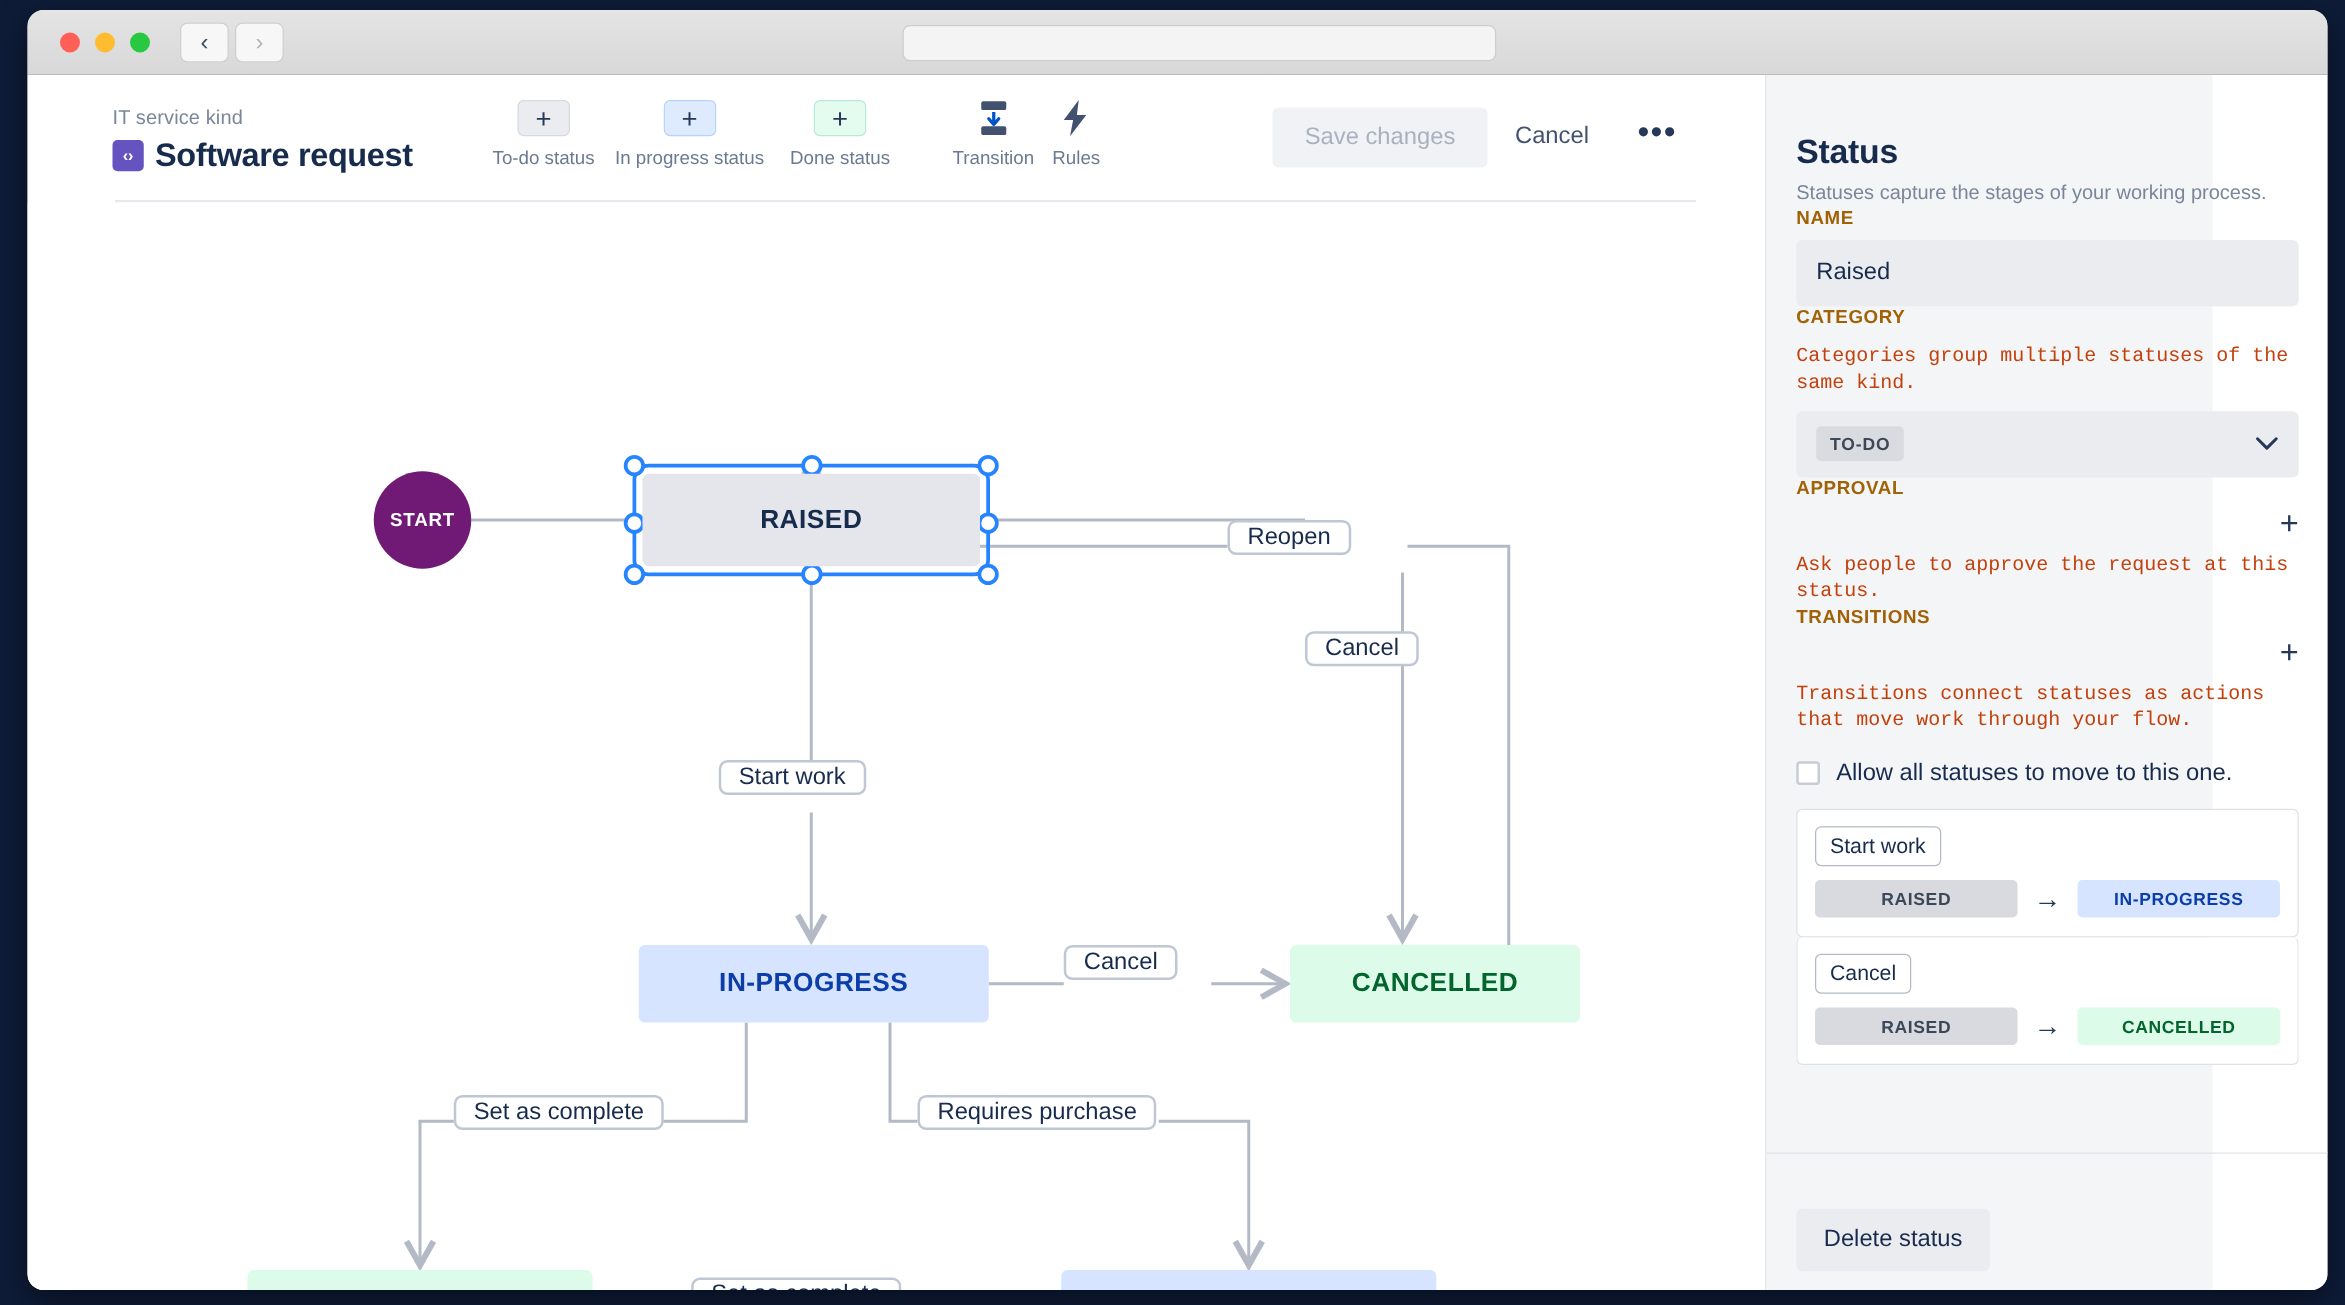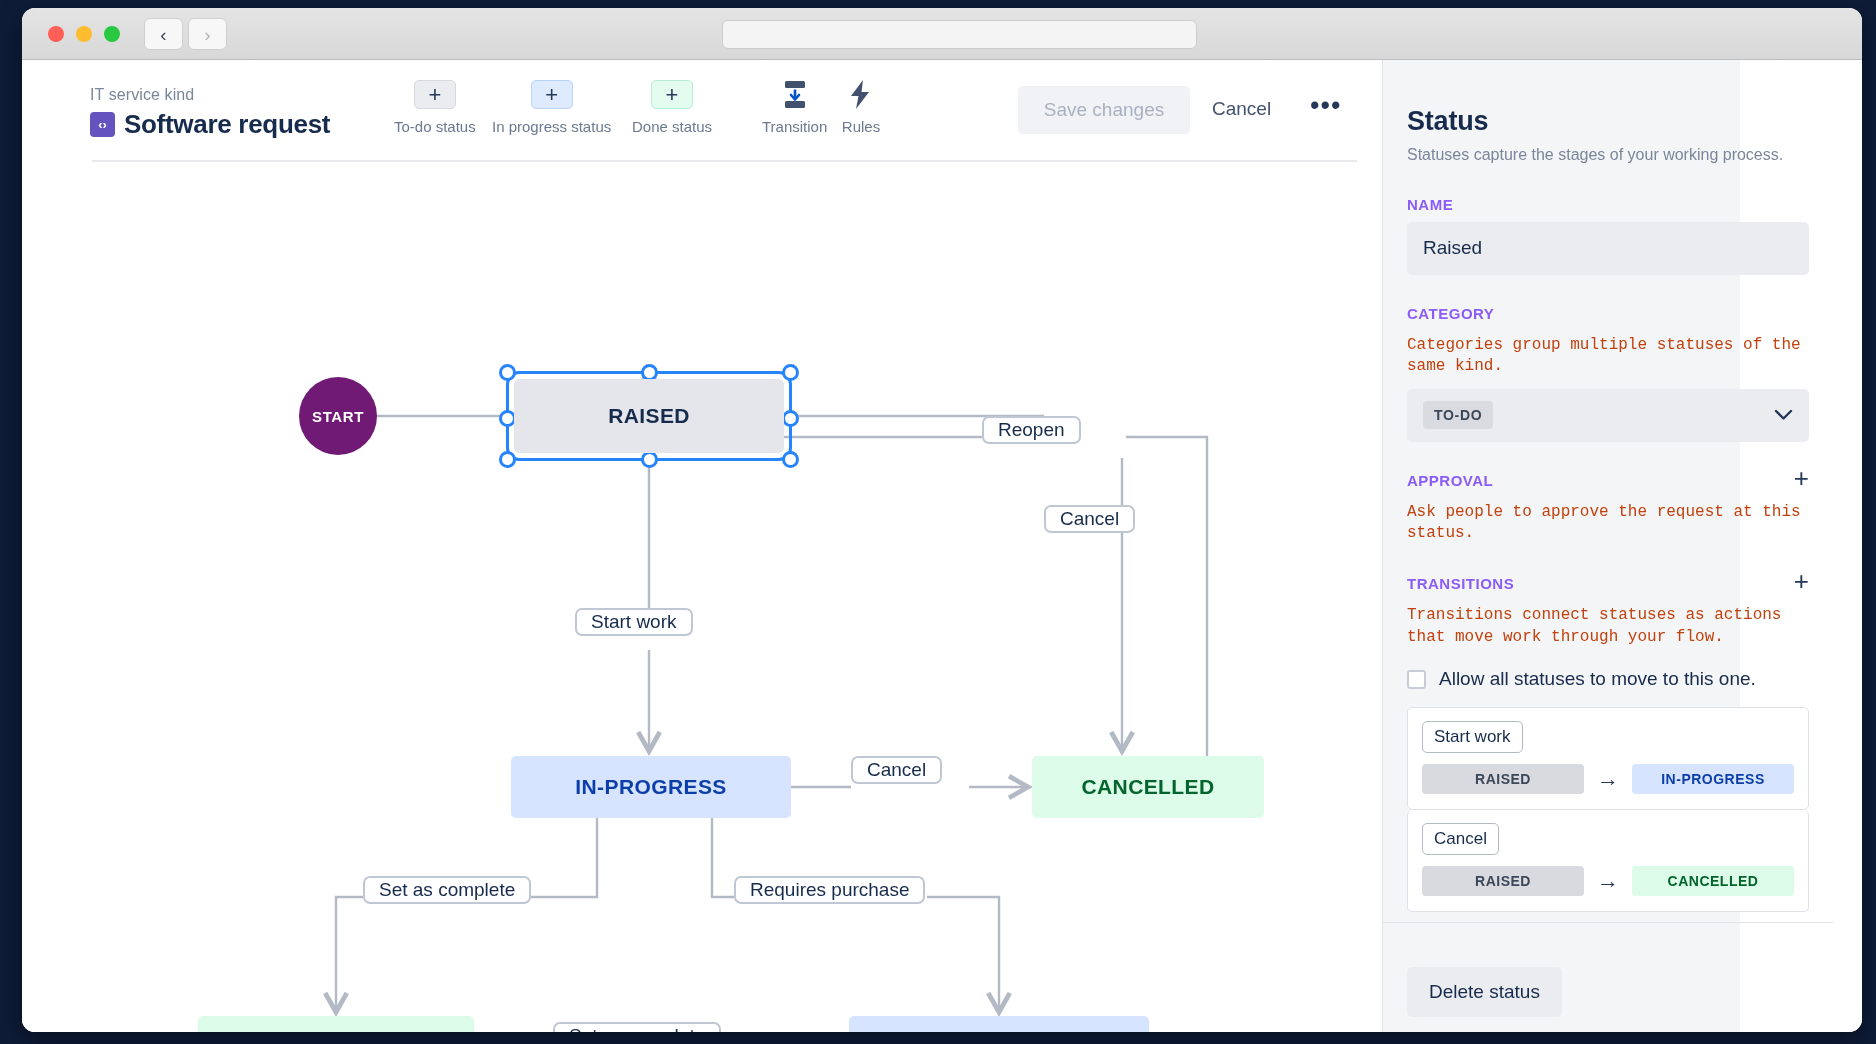--- a/index.html
+++ b/index.html
@@ -235,43 +235,42 @@
   #lbl-cancel-r  { left: 1022px; top: 343px; }
   #lbl-startwork { left: 553px; top: 446px; }
   #lbl-cancel-ip { left: 829px; top: 594px; }
   #lbl-setcomp-1 { left: 341px; top: 714px; }
   #lbl-reqpur    { left: 712px; top: 714px; }
   #lbl-setcomp-2 { left: 531px; top: 860px; }
 
   
   #panel {
     position: absolute;
-    left: 1360px; top: 0;
+    left: 1390px; top: 0;
     width: 358px; height: 972px;
     background: #f4f5f7;
     border-left: 1px solid #e3e5ea;
   }
   #panel-scroll {
     position: absolute; left: 0; top: 0;
     width: 450px; height: 918px;
     padding: 46px 24px 0 24px;
   }
 
   #panel-title {
     font-size: 27px; font-weight: 700; color: #172b4d;
     letter-spacing: -.2px;
   }
   #panel-sub {
     margin-top: 7px;
     font-size: 16px; color: #7a8699; line-height: 1.35;
   }
 
   .field-label {
-    margin-top: 30px;
-    font-size: 15px; font-weight: 700; color: #8b5cf6;
+    font-size: 15px; font-weight: 700; color: #a16207;
     letter-spacing: .5px;
   }
   .field-desc {
     margin-top: 13px;
     font-size: 16px; color: #c2410c; line-height: 1.35; font-family: Liberation Mono, monospace;
   }
 
   #name-input {
     margin-top: 9px;
     width: 100%; height: 53px;

